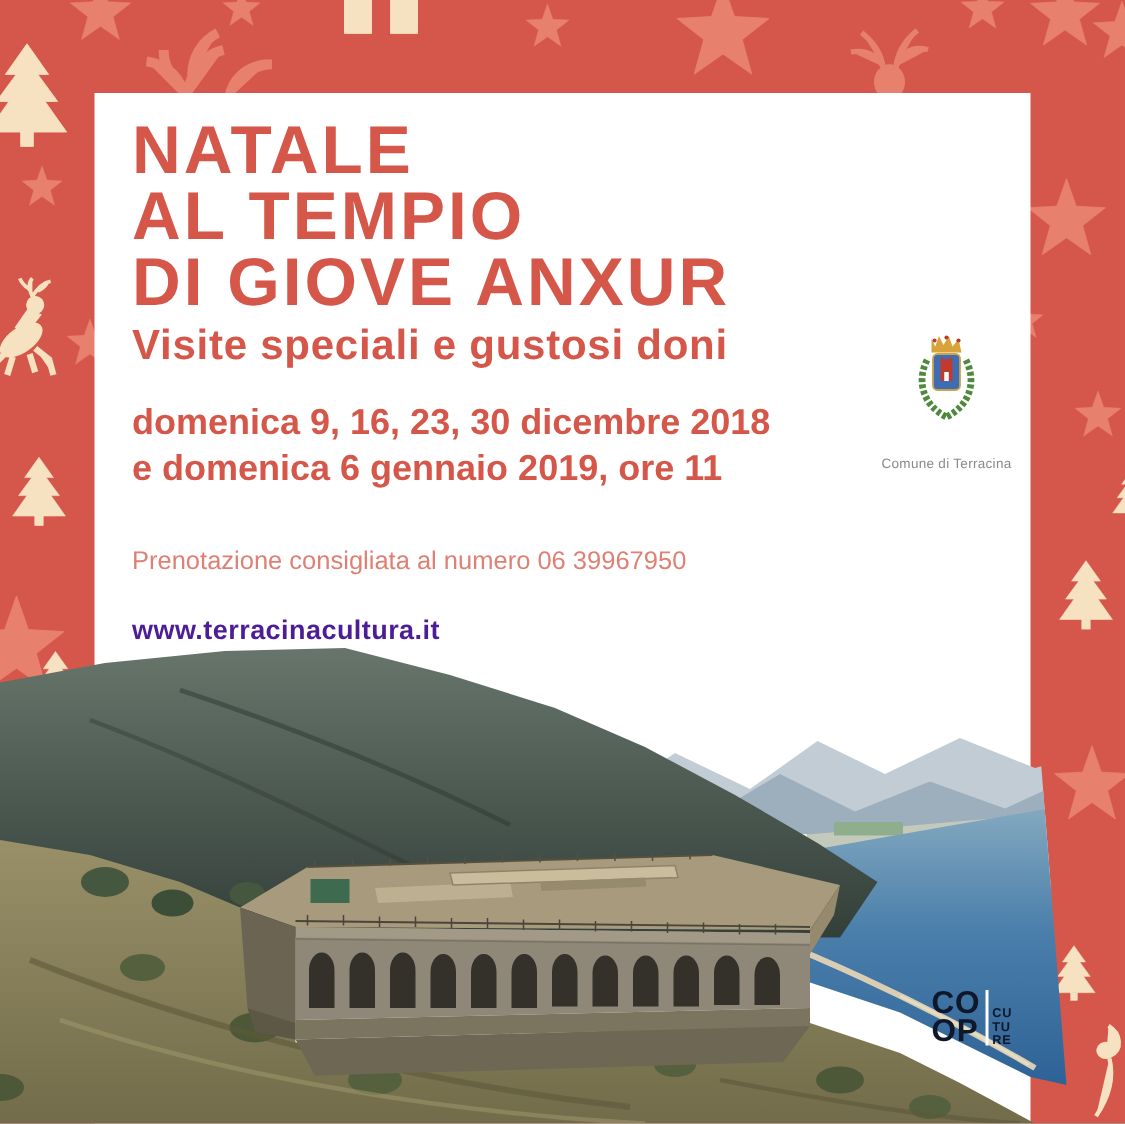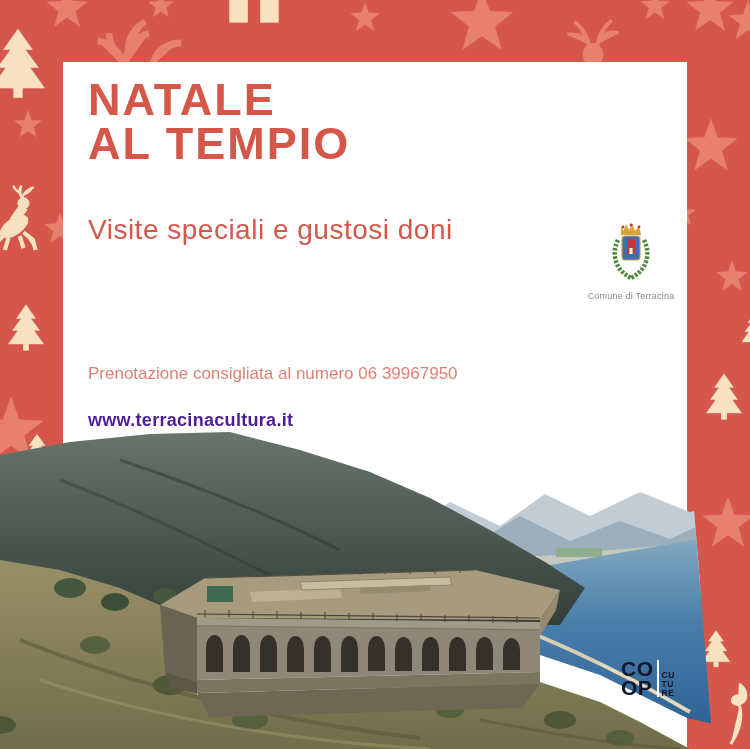--- a/index.html
+++ b/index.html
@@ -8,36 +8,36 @@
   
   .deco{position:absolute;z-index:0;}
   .deco-coral{fill:#e8806e;stroke:#e8806e;}
   .deco-cream{fill:#f6e2c1;stroke:#f6e2c1;}
   
   .card{position:absolute;left:63px;top:62px;width:624px;height:687px;
         background:#ffffff;z-index:2;}
   .title{position:absolute;left:25px;top:16px;color:#d4574a;
          font-size:45px;font-weight:800;line-height:44px;letter-spacing:2px;white-space:nowrap;}
   .subtitle{position:absolute;left:25px;top:152px;color:#d4574a;
-            font-size:28px;font-weight:400;letter-spacing:.5px;white-space:nowrap;}
+            font-size:28px;font-weight:700;letter-spacing:.5px;white-space:nowrap;}
   .dates{position:absolute;left:25px;top:204px;color:#d4574a;
          font-size:24px;font-weight:700;line-height:31px;white-space:nowrap;}
   .info{position:absolute;left:25px;top:300px;color:#de8074;
         font-size:17px;font-weight:400;line-height:23px;white-space:nowrap;}
   .website{position:absolute;left:25px;top:348px;color:#4c1d95;
            font-size:18px;font-weight:700;letter-spacing:.3px;}
   
   .tempio-logo{position:absolute;left:530px;top:12px;width:100px;}
   .tempio-logo .ticon{display:block;margin-left:6px;}
   .tempio-name{margin-top:4px;color:#4b4a46;font-size:13px;font-weight:700;
                letter-spacing:2.5px;line-height:15px;}
   .tempio-city{margin-top:8px;color:#a0a0a0;font-size:11px;font-weight:400;
                letter-spacing:2.8px;}
   .comune-logo{position:absolute;left:512px;top:160px;width:112px;text-align:center;}
-  .comune-caption{margin-top:5px;color:#8a8a8a;font-size:9px;letter-spacing:.2px;}
+  .comune-caption{margin-top:17px;color:#8a8a8a;font-size:9px;letter-spacing:.2px;}
   
   .photo-wrap{position:absolute;left:0;top:420px;width:750px;height:329px;z-index:3;
               clip-path:polygon(0 0,687px 0,713px 100%,0 100%);}
   
   .coop{position:absolute;left:621px;top:659px;z-index:4;display:flex;align-items:stretch;color:#0f172a;}
   .coop-left{font-size:21px;font-weight:800;line-height:19px;letter-spacing:.5px;}
   .coop-bar{width:2px;background:#fff;margin:1px 3px;}
   .coop-right{font-size:8.5px;font-weight:700;line-height:9px;letter-spacing:.5px;align-self:flex-start;margin-top:12px;}
 </style>
 </head>
@@ -155,24 +155,29 @@
     </svg>
   <svg class="deco deco-cream" style="left:726px;top:682px" width="26" height="64" viewBox="0 0 40 100">
       <use href="#sym-swirl"></use>
     </svg>
 
   <div class="card">
 
     <div class="title">
       <div>NATALE</div>
       <div>AL TEMPIO</div>
+      <div>DI GIOVE ANXUR</div>
     </div>
 
     <div class="subtitle">Visite speciali e gustosi doni</div>
 
+    <div class="dates">
+      <div>domenica 9, 16, 23, 30 dicembre 2018</div>
+      <div>e domenica 6 gennaio 2019, ore 11</div>
+    </div>
 
     <div class="info">
       <div>Prenotazione consigliata al numero 06 39967950</div>
     </div>
 
     <div class="website">www.terracinacultura.it</div>
 
 
     <div class="comune-logo">
       <svg width="50" height="60" viewBox="0 0 50 60">

